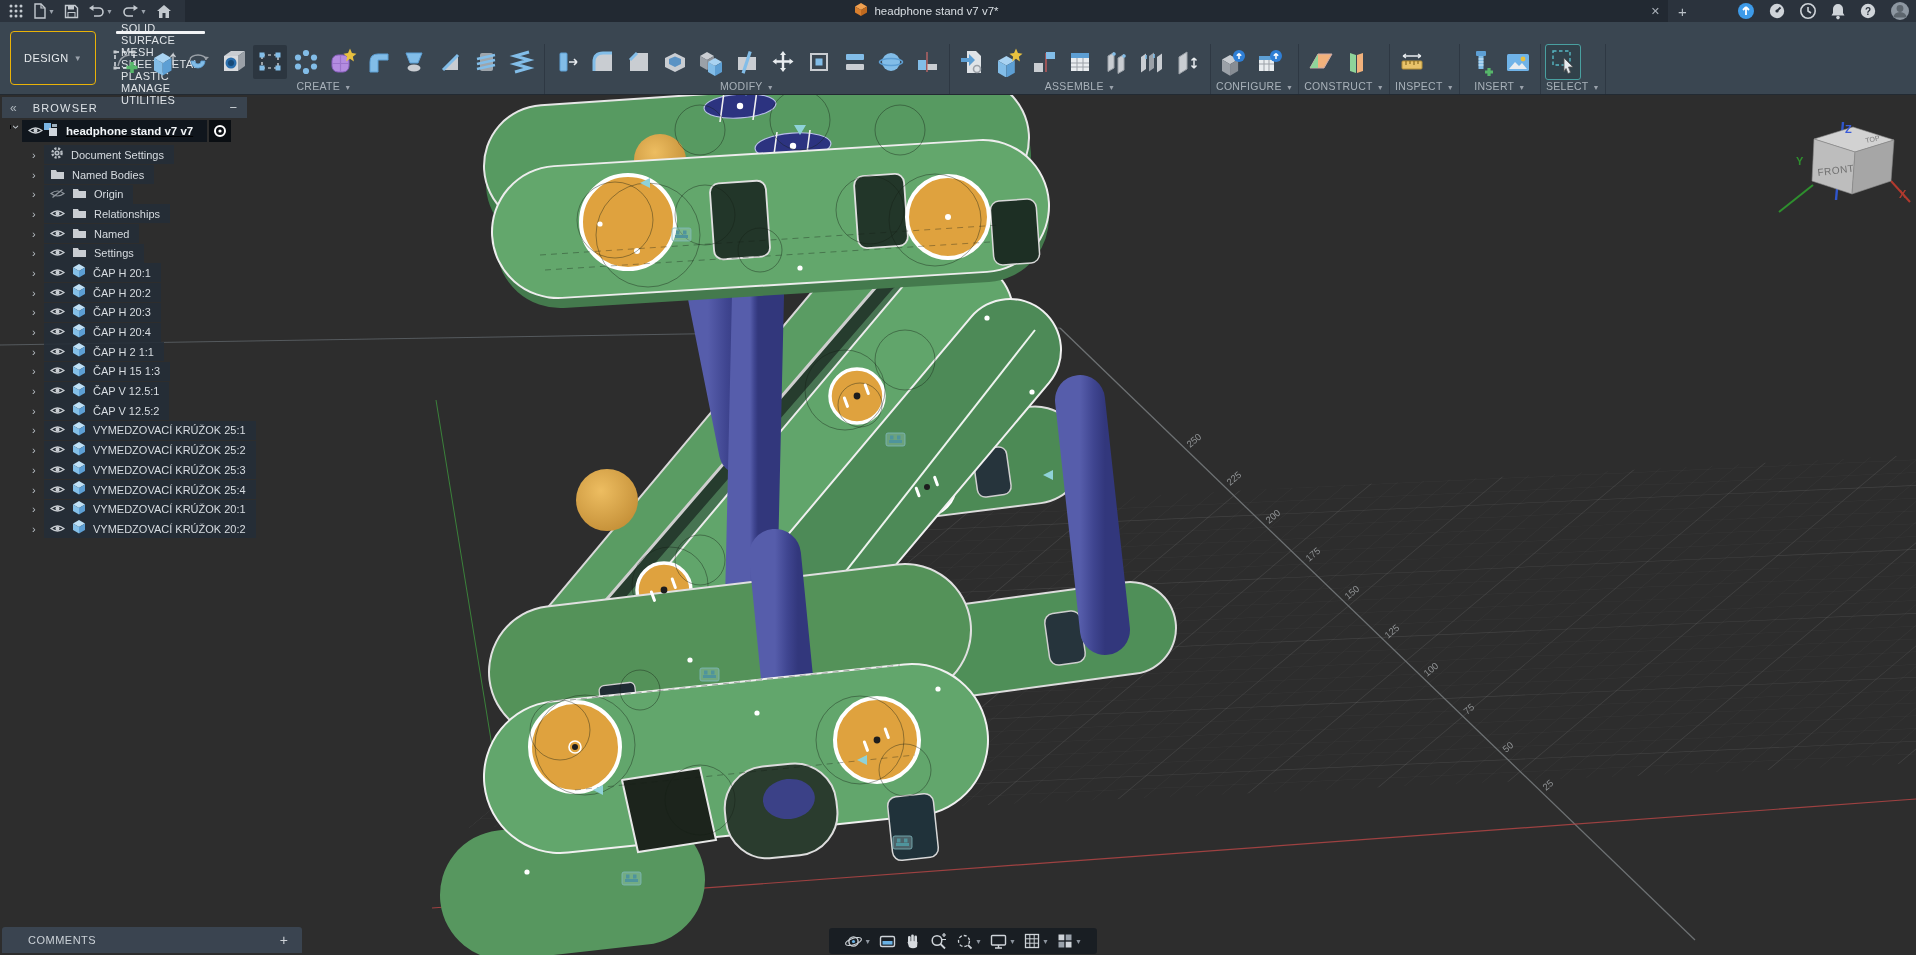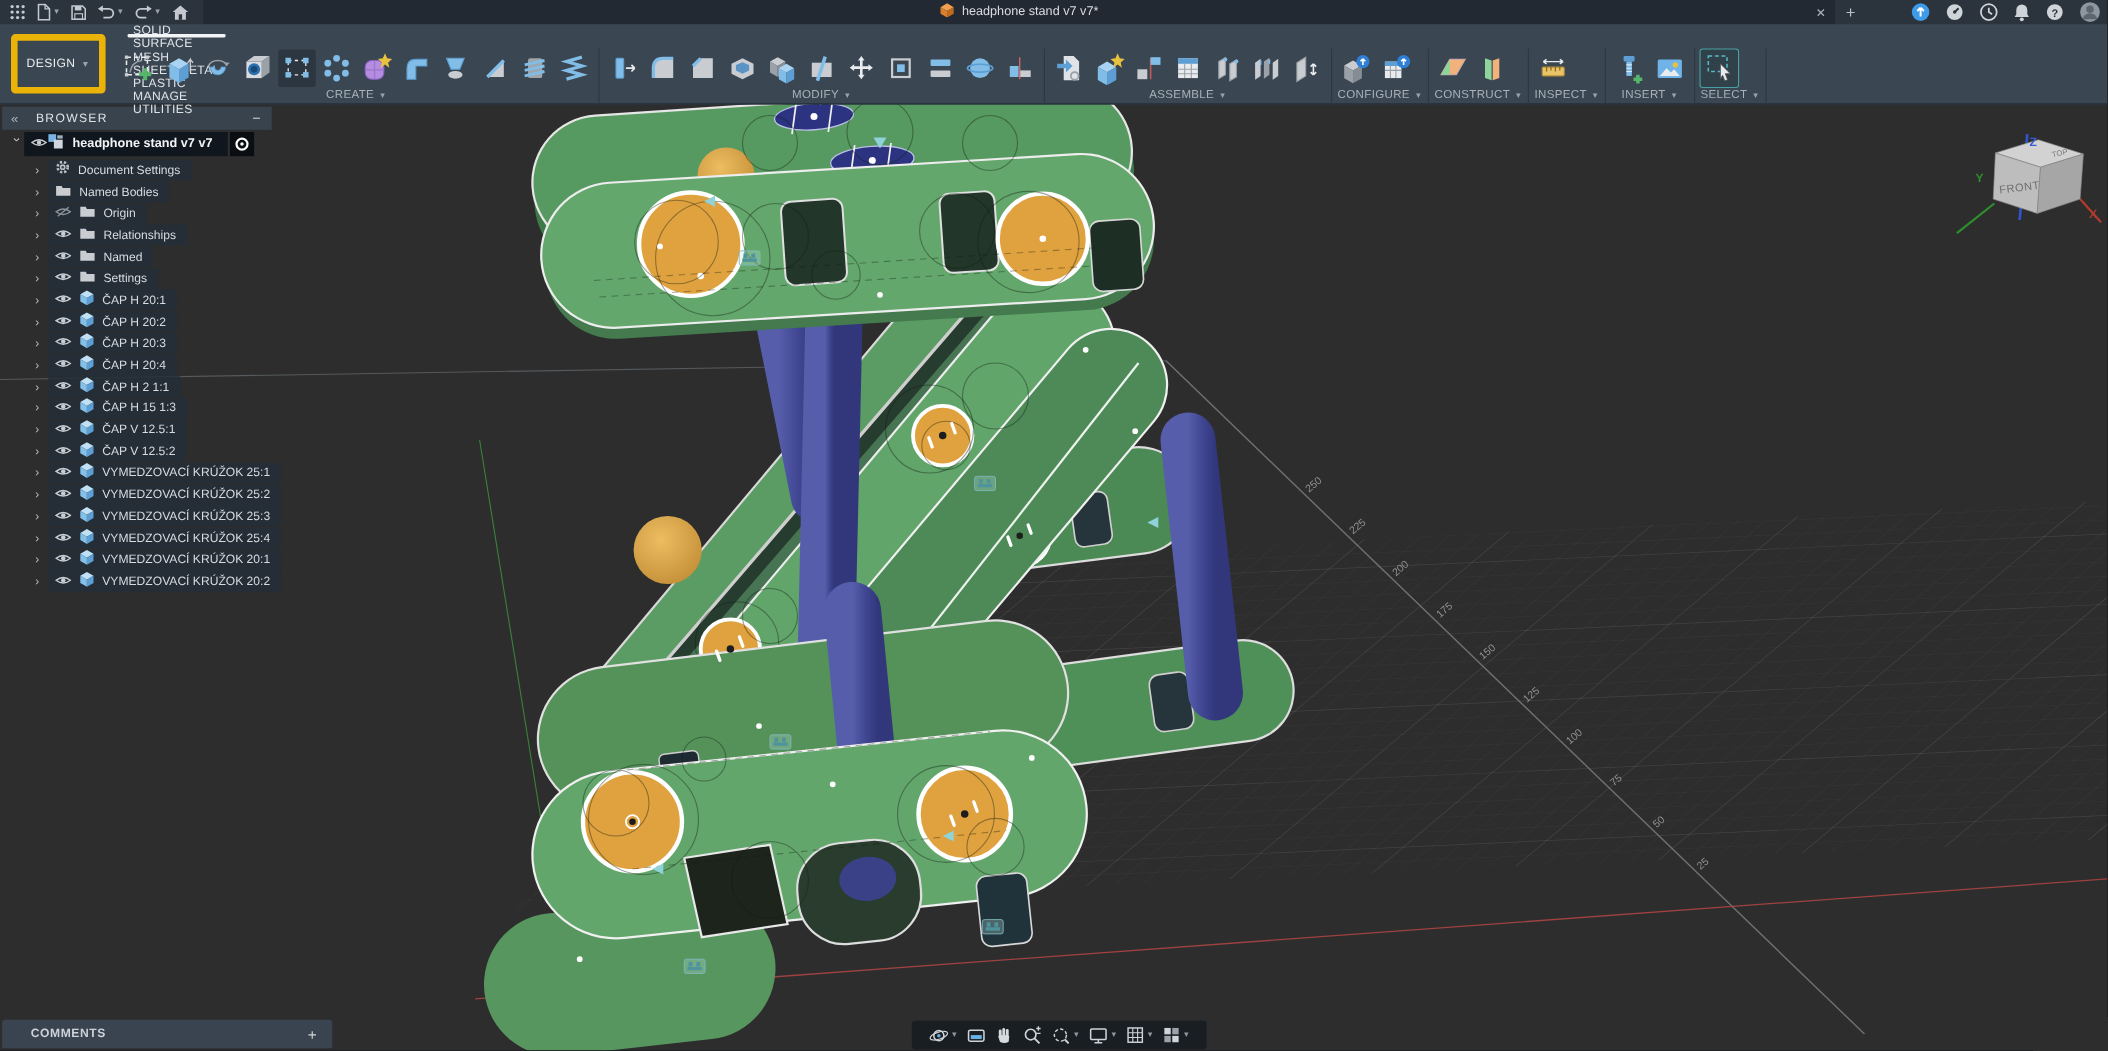--- a/index.html
+++ b/index.html
@@ -13,55 +13,55 @@
   .qicon{display:flex;align-items:center;color:#c3c9cf;height:22px;cursor:default;}
   .qcaret{font-size:7px;color:#9aa2ab;margin-left:1px;}
   #doc-tab{position:absolute;left:185px;top:0;width:1483px;height:22px;background:#222932;display:flex;align-items:center;justify-content:center;}
   #doc-tab .ttl{color:#d9dee3;font-size:11.5px;margin-left:6px;}
   #tab-close{position:absolute;right:8px;top:0;height:22px;display:flex;align-items:center;color:#aab1b9;font-size:11px;}
   #new-tab{position:absolute;left:1678px;top:0;height:22px;display:flex;align-items:center;color:#b9c0c7;font-size:15px;}
   #tb-right{position:absolute;right:6px;top:0;height:22px;display:flex;align-items:center;gap:13px;}
 
   
   #ribbon{position:absolute;left:0;top:22px;width:1916px;height:73px;background:#3a4651;z-index:30;border-bottom:1px solid #222a32;}
-  #ws-select{position:absolute;left:10px;top:9px;width:86px;height:54px;border:6px solid #eab308;border-radius:4px;display:flex;align-items:center;justify-content:center;color:#e8ecef;font-size:11px;letter-spacing:.4px;}
+  #ws-select{position:absolute;left:10px;top:9px;width:86px;height:54px;border:1px solid #eab308;border-radius:4px;display:flex;align-items:center;justify-content:center;color:#e8ecef;font-size:11px;letter-spacing:.4px;}
   #ws-select .qcaret{font-size:8px;margin-left:5px;}
   #rtabs{position:absolute;left:104px;top:0;height:22px;display:flex;flex-direction:column;}
   .rtab{position:relative;height:22px;display:flex;align-items:center;padding:0 17px;color:#dfe3e7;font-size:11px;letter-spacing:.3px;}
   .rtab .ul{position:absolute;left:12px;right:12px;bottom:0;height:3px;background:#f2f4f6;border-radius:1px;display:none;}
   .rtab.active .ul{display:block;}
   #rgroups{position:absolute;left:104px;top:22px;height:50px;display:flex;}
   .rgroup{display:flex;flex-direction:column;justify-content:space-between;border-right:1px solid #2e3843;padding:1px 5px 0 5px;}
   .ricons{display:flex;gap:2px;align-items:center;}
   .tool{width:34px;height:34px;display:flex;align-items:center;justify-content:center;border-radius:2px;}
   .tool.pressed{background:#2c3640;}
   .tool.sel-active{outline:1px solid #49a0a0;background:#31414a;}
   .rlabel{text-align:center;font-size:10.5px;color:#a9b2ba;padding:1px 0 3px 0;letter-spacing:.3px;}
   .rlabel .qcaret{font-size:7px;}
 
   
   #browser{position:absolute;left:2px;top:97px;z-index:20;width:420px;}
   #browser-header{position:relative;width:245px;height:21px;background:rgba(58,68,80,.95);display:flex;align-items:center;}
   #browser-header .coll{color:#aeb6bd;font-size:12px;margin-left:8px;}
   #browser-title{color:#dde2e6;font-size:11px;letter-spacing:1.2px;margin-left:16px;flex:1;}
   #browser-min{color:#cdd3d8;font-size:13px;margin-right:10px;}
-  #broot{position:relative;margin-top:2px;height:22px;display:flex;align-items:center;}
+  #broot{position:relative;margin-top:2px;height:22px;display:flex;align-items:center;text-decoration:underline;}
   #broot .chev{transform:rotate(90deg);display:inline-block;color:#c3c9cf;font-size:12px;width:12px;margin-left:8px;}
   #broot .bg{display:flex;align-items:center;background:rgba(16,22,29,.96);height:22px;padding:0 6px 0 6px;}
   #broot .lbl{color:#f2f5f7;font-size:11.5px;font-weight:bold;margin:0 8px;}
   #broot .radio{width:22px;height:22px;background:#0a0e12;display:flex;align-items:center;justify-content:center;margin-left:2px;}
   #btree{margin-top:3px;}
   .brow{display:flex;align-items:center;height:19.7px;}
   .brow .chev{color:#b9c0c7;font-size:11px;width:12px;margin-left:30px;}
   .brow .bg{display:flex;align-items:center;background:rgba(36,45,56,.88);height:19px;padding:0 10px 0 6px;gap:7px;}
   .brow .lbl{color:#d7dce1;font-size:11px;white-space:nowrap;}
 
   
   #comments{position:absolute;left:2px;top:927px;width:300px;height:26px;background:#3a4450;border-radius:3px 3px 0 0;z-index:20;display:flex;align-items:center;}
-  #comments .lbl{color:#ccd2d8;font-size:11px;letter-spacing:.5px;margin-left:26px;flex:1;font-weight:bold;}
+  #comments .lbl{color:#ccd2d8;font-size:11px;letter-spacing:.5px;margin-left:26px;flex:1;}
   #comments .plus{color:#cfd4d9;font-size:14px;margin-right:14px;}
   #navbar{position:absolute;left:829px;top:928px;width:268px;height:26px;background:rgba(24,29,35,.92);border-radius:3px;z-index:20;display:flex;align-items:center;justify-content:center;gap:3px;}
   .nav-item{display:flex;align-items:center;padding:0 2px;}
   .nav-item .qcaret{font-size:7px;color:#8d959e;margin-left:1px;}
 
   svg text{font-family:"Liberation Sans",sans-serif;}
 </style>
 </head>
 <body>
 

